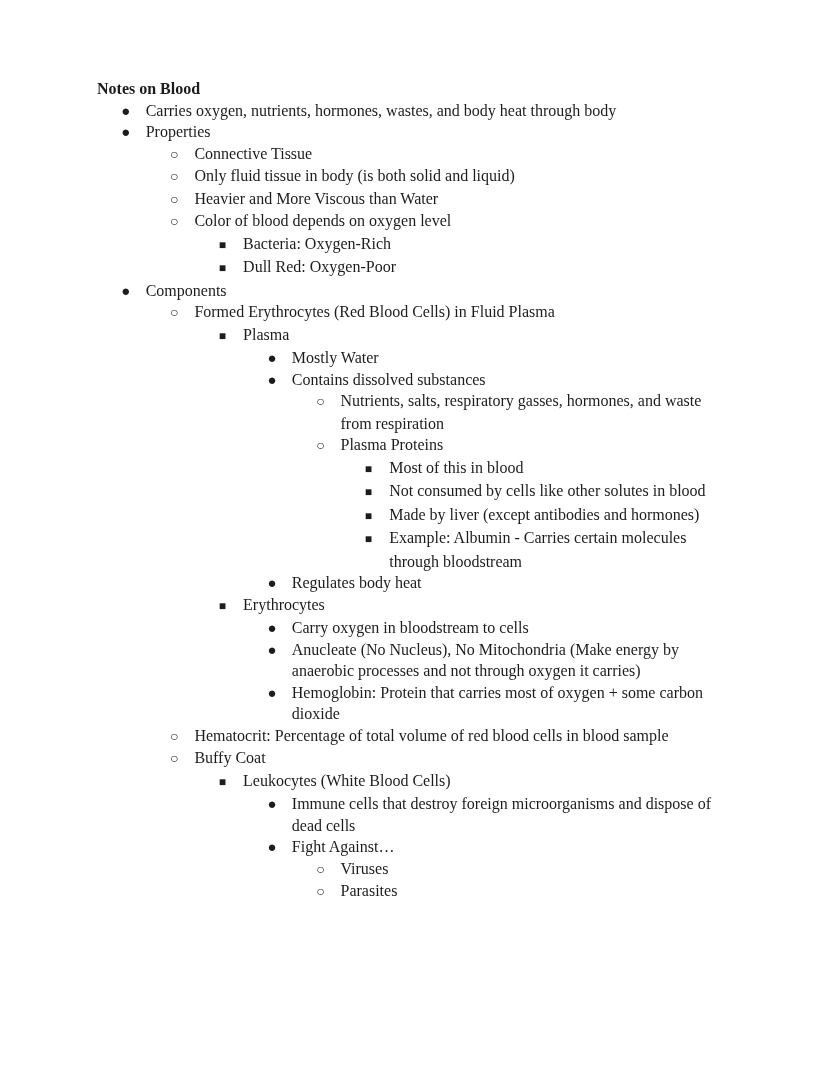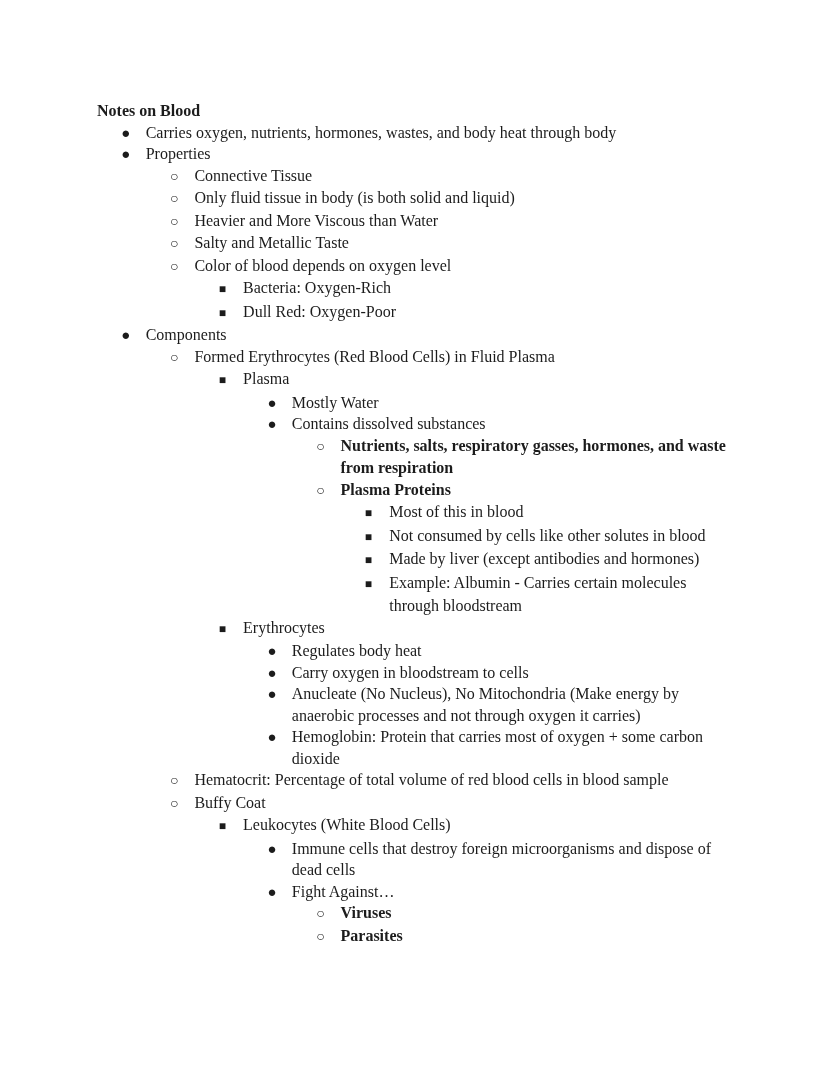--- a/index.html
+++ b/index.html
@@ -11,37 +11,37 @@
     height: 1071px;
     background: #ffffff;
     position: relative;
     overflow: hidden;
     font-family: "Liberation Serif", "DejaVu Serif", serif;
     color: #1c1c1c;
   }
   .doc {
     position: absolute;
     left: 97px;
-    top: 100px;
+    top: 78px;
     width: 634px;
     font-size: 16px;
     line-height: 21.5px;
   }
   .title {
     font-weight: bold;
   }
   .row {
     
     text-indent: -24.35px;
   }
   .lvl1 { margin-left: 48.7px;  }
   .lvl2 { margin-left: 97.4px;  }
   .lvl3 { margin-left: 146.1px; }
   .lvl4 { margin-left: 194.8px; }
-  .lvl5 { margin-left: 243.5px; font-weight: bold; }
+  .lvl5 { margin-left: 243.5px; }
   .lvl6 { margin-left: 292.2px; }
   .bullet {
     display: inline-block;
     width: 24.35px;
     text-indent: 0;
     font-family: "Liberation Sans", "DejaVu Sans", sans-serif;
     color: #1c1c1c;
   }
   .bullet.disc   { font-size: 15px; }
   .bullet.circle { font-size: 14px; }
@@ -70,23 +70,20 @@
   </div>
 
   <div class="row lvl2">
     <span class="bullet circle">○</span><span class="txt">Only fluid tissue in body (is both solid and liquid)</span>
   </div>
 
   <div class="row lvl2">
     <span class="bullet circle">○</span><span class="txt">Heavier and More Viscous than Water</span>
   </div>
 
-  <div class="row lvl2">
-    <span class="bullet circle">○</span><span class="txt">Salty and Metallic Taste</span>
-  </div>
 
   <div class="row lvl2">
     <span class="bullet circle">○</span><span class="txt">Color of blood depends on oxygen level</span>
   </div>
 
   <div class="row lvl3">
     <span class="bullet square">■</span><span class="txt">Bacteria: Oxygen-Rich</span>
   </div>
 
   <div class="row lvl3">
@@ -131,26 +128,26 @@
 
   <div class="row lvl6">
     <span class="bullet square">■</span><span class="txt">Made by liver (except antibodies and hormones)</span>
   </div>
 
   <div class="row lvl6">
     <span class="bullet square">■</span><span class="txt">Example: Albumin - Carries certain molecules through bloodstream</span>
   </div>
 
 
+  <div class="row lvl4">
+    <span class="bullet disc">●</span><span class="txt">Regulates body heat</span>
+  </div>
+
   <div class="row lvl3">
     <span class="bullet square">■</span><span class="txt">Erythrocytes</span>
-  </div>
-
-  <div class="row lvl4">
-    <span class="bullet disc">●</span><span class="txt">Regulates body heat</span>
   </div>
 
   <div class="row lvl4">
     <span class="bullet disc">●</span><span class="txt">Carry oxygen in bloodstream to cells</span>
   </div>
 
   <div class="row lvl4">
     <span class="bullet disc">●</span><span class="txt">Anucleate (No Nucleus), No Mitochondria (Make energy by anaerobic processes and not through oxygen it carries)</span>
   </div>
 

